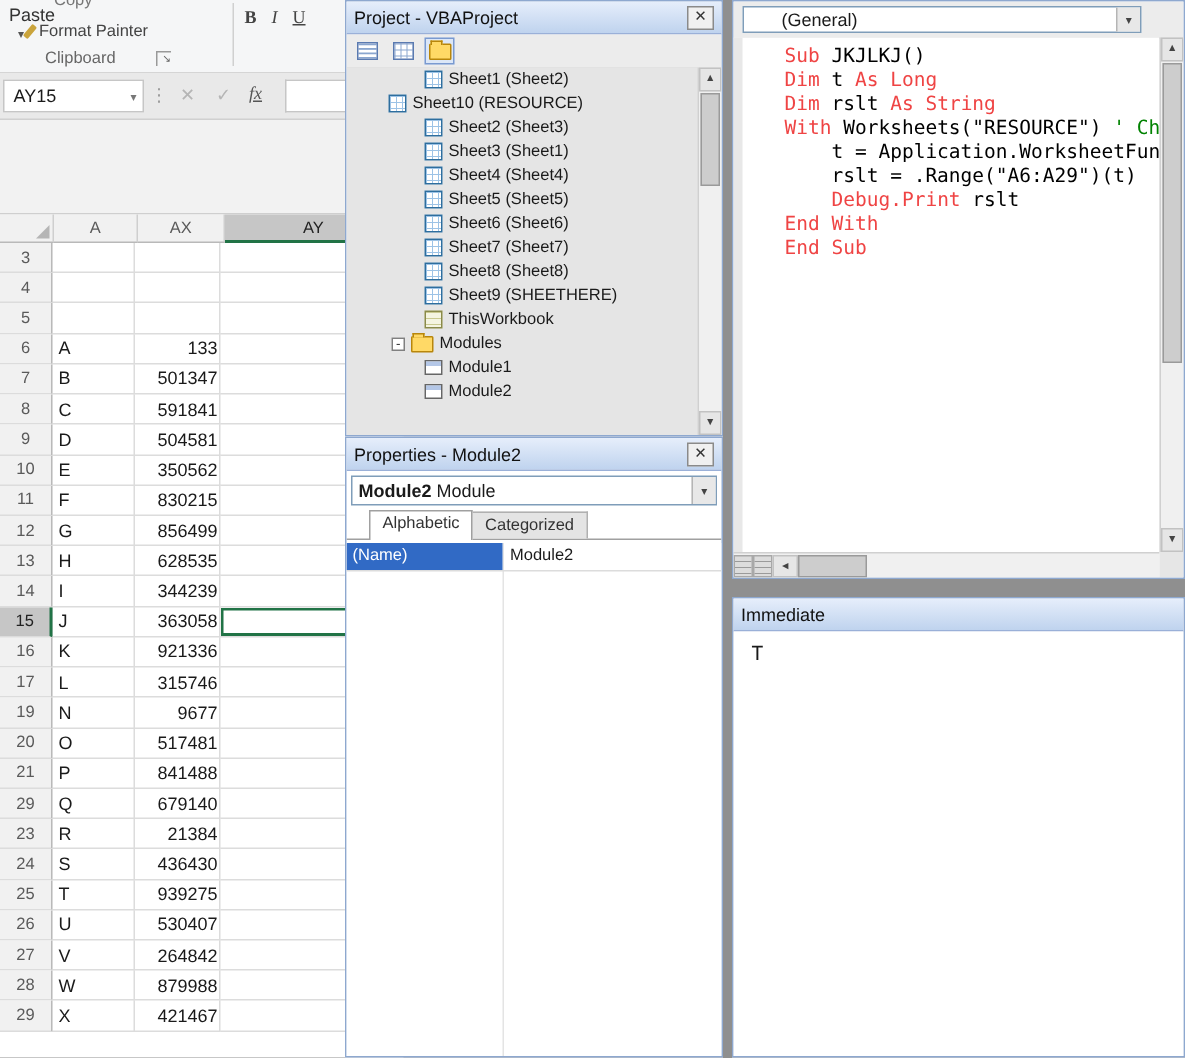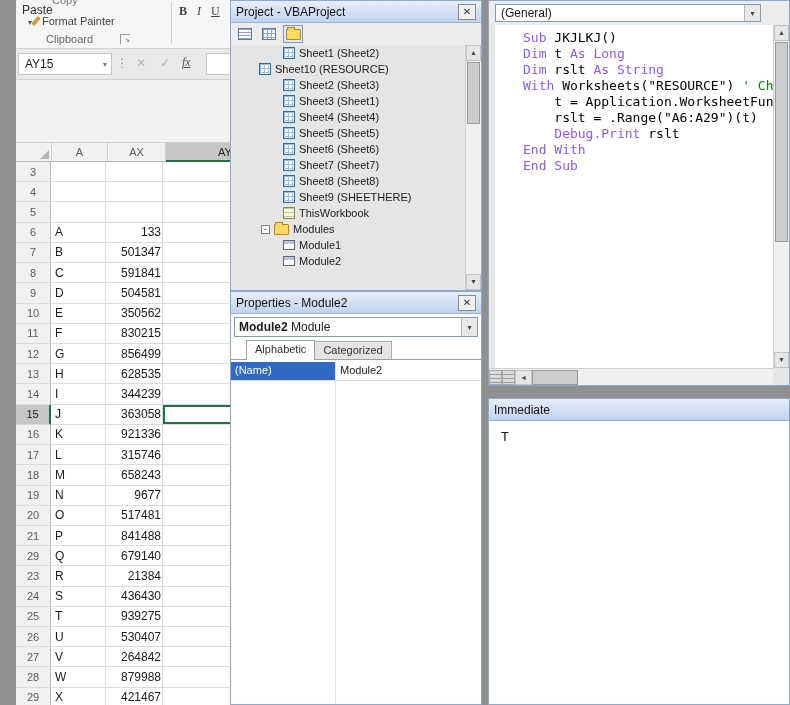--- a/index.html
+++ b/index.html
@@ -1,19 +1,19 @@
 <!DOCTYPE html>
 <html><head>
 <meta charset="utf-8">
 <style>
   html,body{margin:0;padding:0;}
   body{width:790px;height:705px;position:relative;overflow:hidden;background:#8f8f8f;
        font-family:"Liberation Sans",sans-serif;font-size:12px;color:#1a1a1a;}
   
-  .excel{position:absolute;left:16px;top:0;width:269px;height:705px;background:#fff;overflow:hidden;}
+  .excel{position:absolute;left:0;top:0;width:269px;height:705px;background:#fff;overflow:hidden;}
   .ribbon{position:relative;height:48px;background:#f5f6f7;border-bottom:1px solid #d5d5d5;overflow:hidden;}
   .paste{position:absolute;left:6px;top:3px;color:#333;}
   .paste-arrow{position:absolute;left:12px;top:18px;font-size:8px;color:#555;}
   .copy{position:absolute;left:36px;top:-6px;color:#777;font-size:11px;}
   .fp{position:absolute;left:18px;top:15px;color:#444;font-size:11px;display:flex;align-items:center;gap:4px;}
   .brush{display:inline-block;width:4px;height:10px;background:#caa43c;border-radius:1px;transform:rotate(40deg);}
   .group-label{position:absolute;left:30px;top:33px;color:#666;font-size:11px;}
   .launcher{position:absolute;left:104px;top:34px;width:9px;height:9px;border-left:1px solid #999;border-top:1px solid #999;font-size:7px;color:#666;text-align:right;line-height:9px;}
   .rib-divider{position:absolute;left:155px;top:2px;bottom:4px;width:1px;background:#d0d0d0;}
   .biu{position:absolute;left:163px;top:4px;display:flex;gap:10px;color:#444;}
@@ -87,25 +87,25 @@
   .ptab{display:inline-block;padding:2px 8px 3px;background:#e4e4e4;border:1px solid #b0b0b0;border-bottom:none;margin-right:-1px;position:relative;top:1px;color:#333;}
   .ptab.active{background:#fff;border-color:#a0a0a0;top:0;padding-bottom:5px;z-index:2;}
   .pgrid{position:absolute;left:0;right:0;top:70px;bottom:0;background:#fff;}
   .pgrid::before{content:'';position:absolute;left:104px;top:0;bottom:0;width:1px;background:#e4e4e4;}
   .prow{display:flex;height:18px;border-bottom:1px solid #dcdcdc;position:relative;}
   .pname{width:104px;box-sizing:border-box;padding:2px 0 0 4px;background:#316ac5;color:#fff;font-size:11px;}
   .pval{flex:1;padding:2px 0 0 5px;font-size:11px;}
   
   .codewin{left:488px;top:0;width:302px;height:386px;}
   .combo-bar{height:24px;background:#ececec;border-bottom:1px solid #d0d0d0;position:relative;}
-  .combo{position:absolute;left:6px;top:3px;width:266px;height:18px;background:#fff;border:1px solid #7f9db9;display:flex;align-items:center;box-sizing:border-box;}
+  .combo{position:absolute;left:6px;top:3px;width:266px;height:18px;background:#fff;border:1px solid #7f9db9;display:flex;align-items:center;box-sizing:border-box;padding-left:20px;}
   .combo .cb-text{flex:1;padding-left:5px;}
   .code-area{position:absolute;left:0;top:24px;right:16px;bottom:17px;background:#fff;overflow:hidden;padding:5px 0 0 34px;font-family:"DejaVu Sans Mono","Liberation Mono",monospace;font-size:13px;line-height:16px;white-space:pre;}
   .code-area::before{content:'';position:absolute;left:0;top:0;bottom:0;width:6px;background:#e8e8e8;}
-  .seg-kw{color:#8b5cf6;}
+  .seg-kw{color:#ef4444;}
   .seg-cm{color:#008200;}
   .seg-id{color:#000;}
   .code-vscroll{position:absolute;right:0;top:24px;bottom:17px;width:16px;background:#f0f0f0;border-left:1px solid #d0d0d0;box-sizing:border-box;}
   .code-hscroll{position:absolute;left:0;right:16px;bottom:0;height:17px;background:#f0f0f0;border-top:1px solid #d0d0d0;display:flex;align-items:center;box-sizing:border-box;}
   .split-btn{width:13px;height:15px;background:#dcdcdc;border:1px solid #a8a8a8;box-sizing:border-box;background-image:linear-gradient(#9a9a9a 1px,transparent 1px);background-size:100% 4px;background-position:0 3px;background-repeat:repeat-y;}
   .hs-left{width:17px;height:15px;background:#e6e6e6;border:1px solid #c2c2c2;box-sizing:border-box;font-size:7px;text-align:center;line-height:13px;color:#444;}
   .hs-thumb{width:46px;height:15px;background:#cdcdcd;border:1px solid #9a9a9a;box-sizing:border-box;}
   .sb-corner{position:absolute;right:0;bottom:0;width:16px;height:17px;background:#e6e6e6;}
   
   .imm{left:488px;top:398px;width:302px;height:307px;}
@@ -235,26 +235,20 @@
         <div class="c cax">921336</div>
         <div class="c cay"></div>
       </div>
       <div class="grow">
         <div class="rh">17</div>
         <div class="c ca">L</div>
         <div class="c cax">315746</div>
         <div class="c cay"></div>
       </div>
       <div class="grow">
-        <div class="rh">18</div>
-        <div class="c ca">M</div>
-        <div class="c cax">658243</div>
-        <div class="c cay"></div>
-      </div>
-      <div class="grow">
         <div class="rh">19</div>
         <div class="c ca">N</div>
         <div class="c cax">9677</div>
         <div class="c cay"></div>
       </div>
       <div class="grow">
         <div class="rh">20</div>
         <div class="c ca">O</div>
         <div class="c cax">517481</div>
         <div class="c cay"></div>

